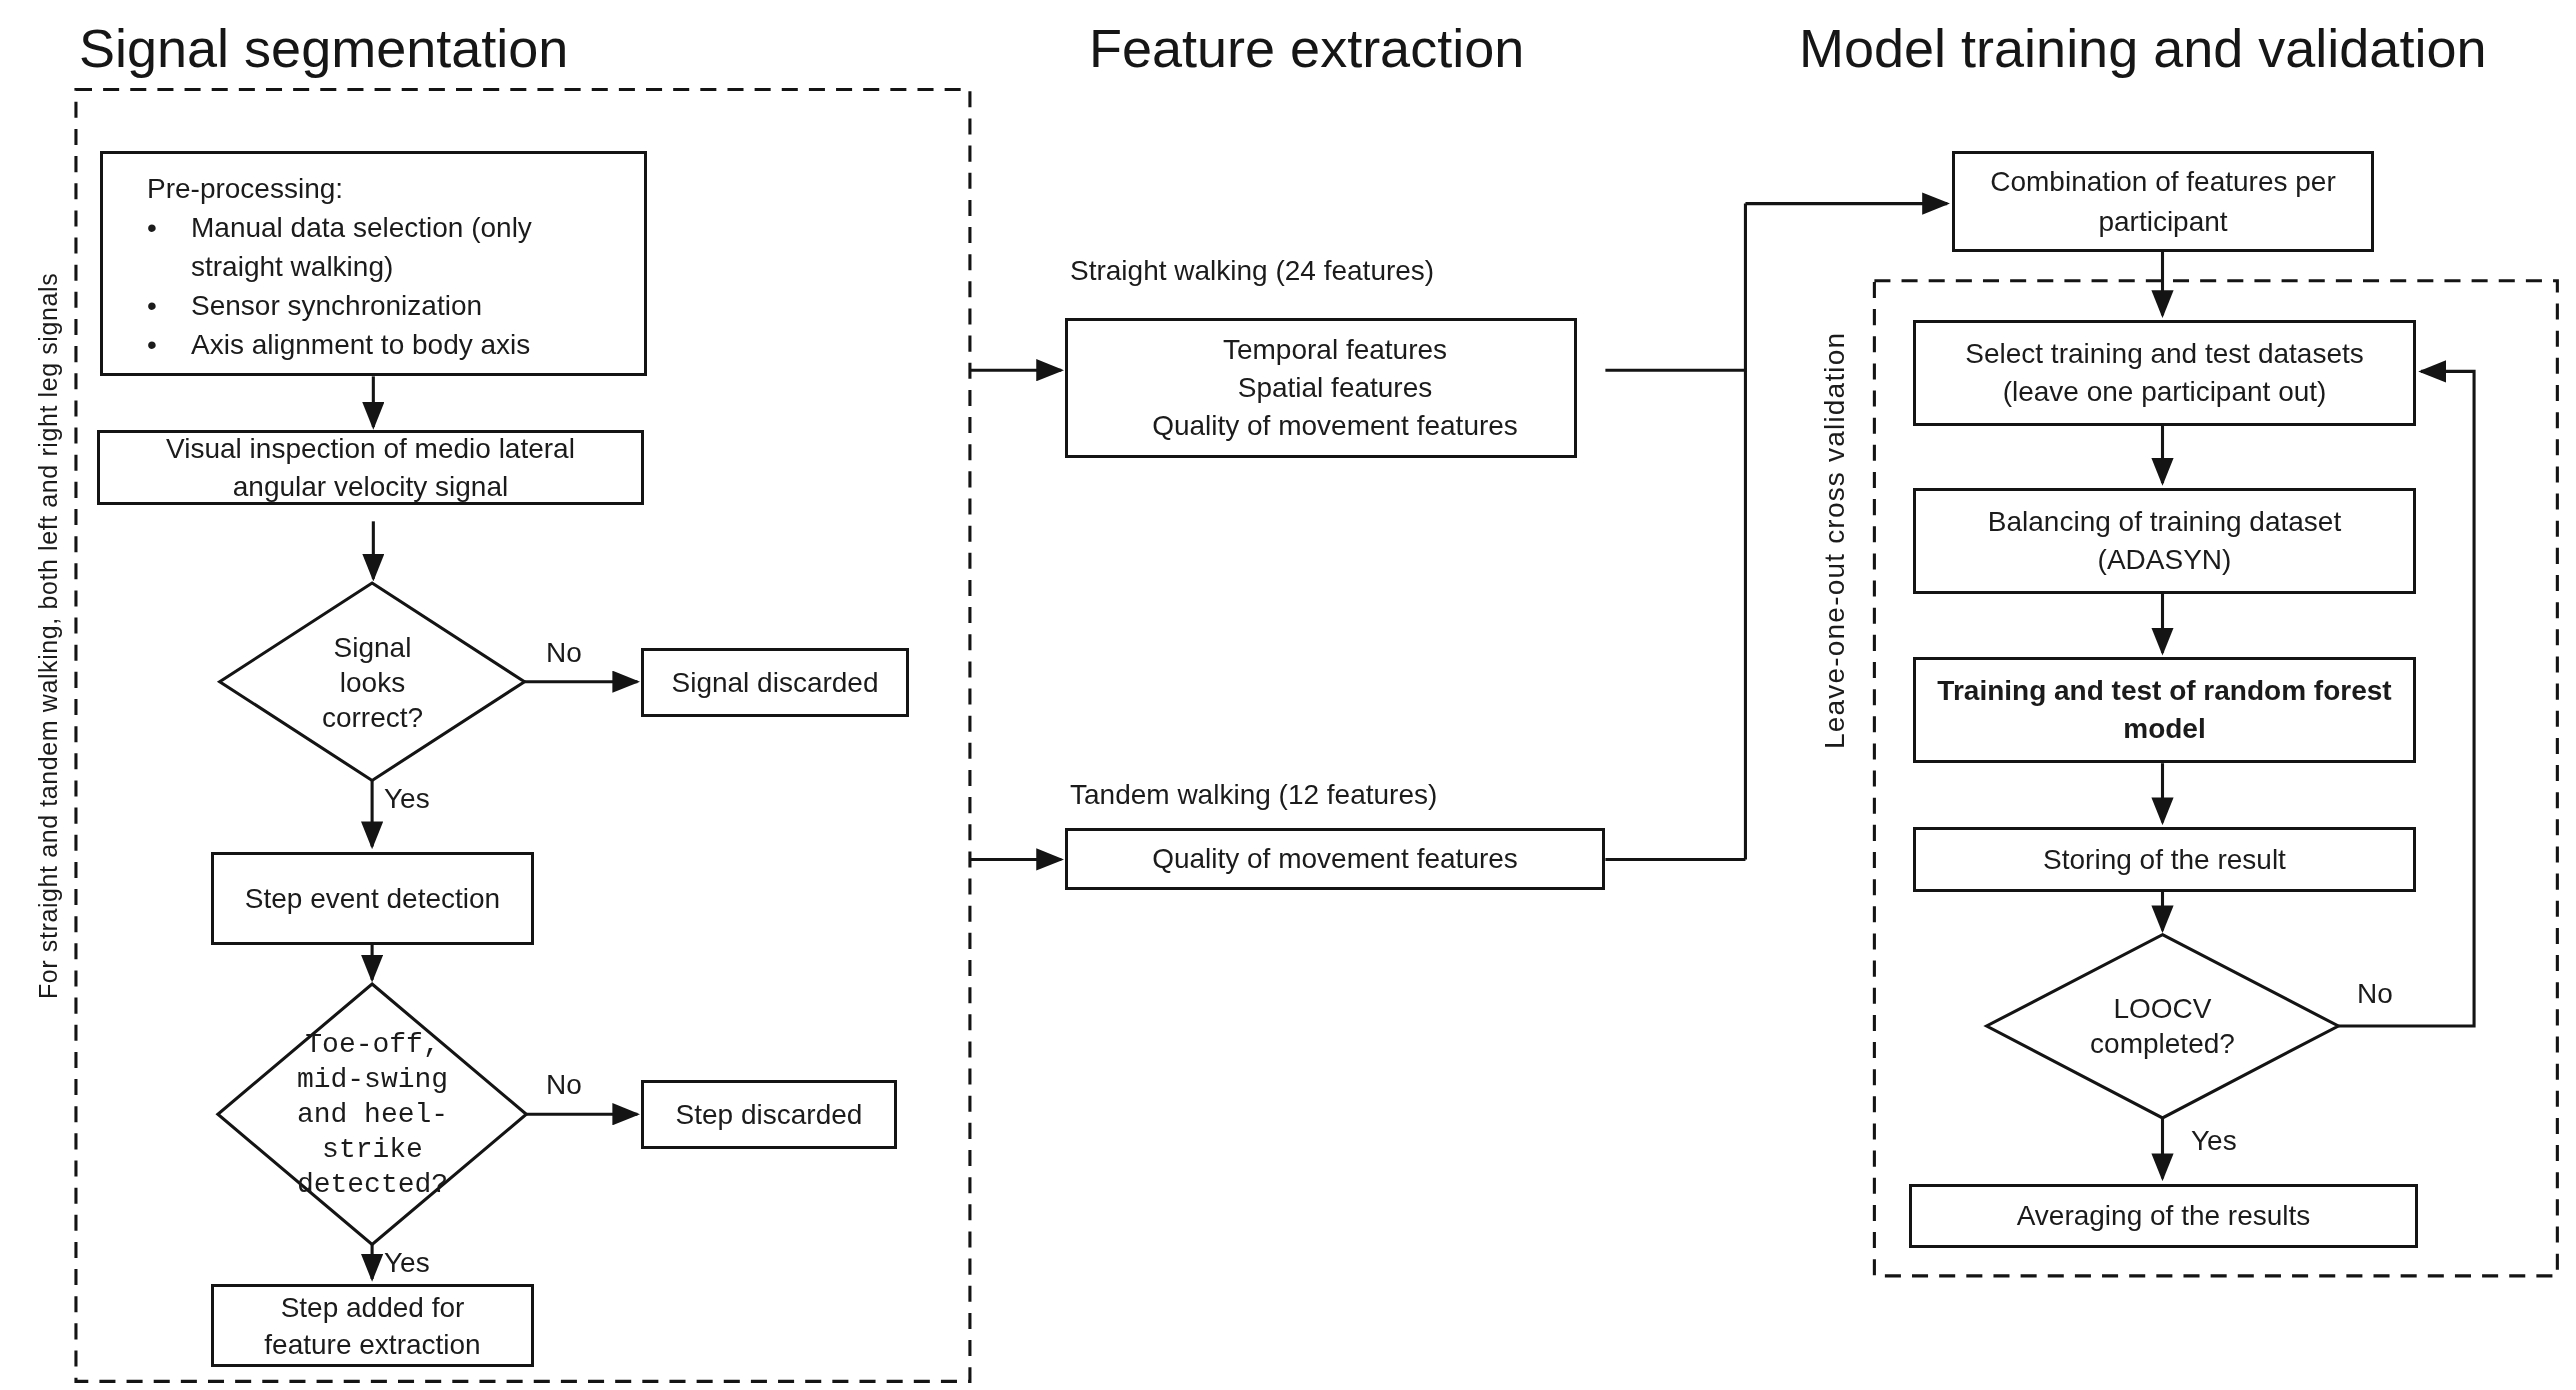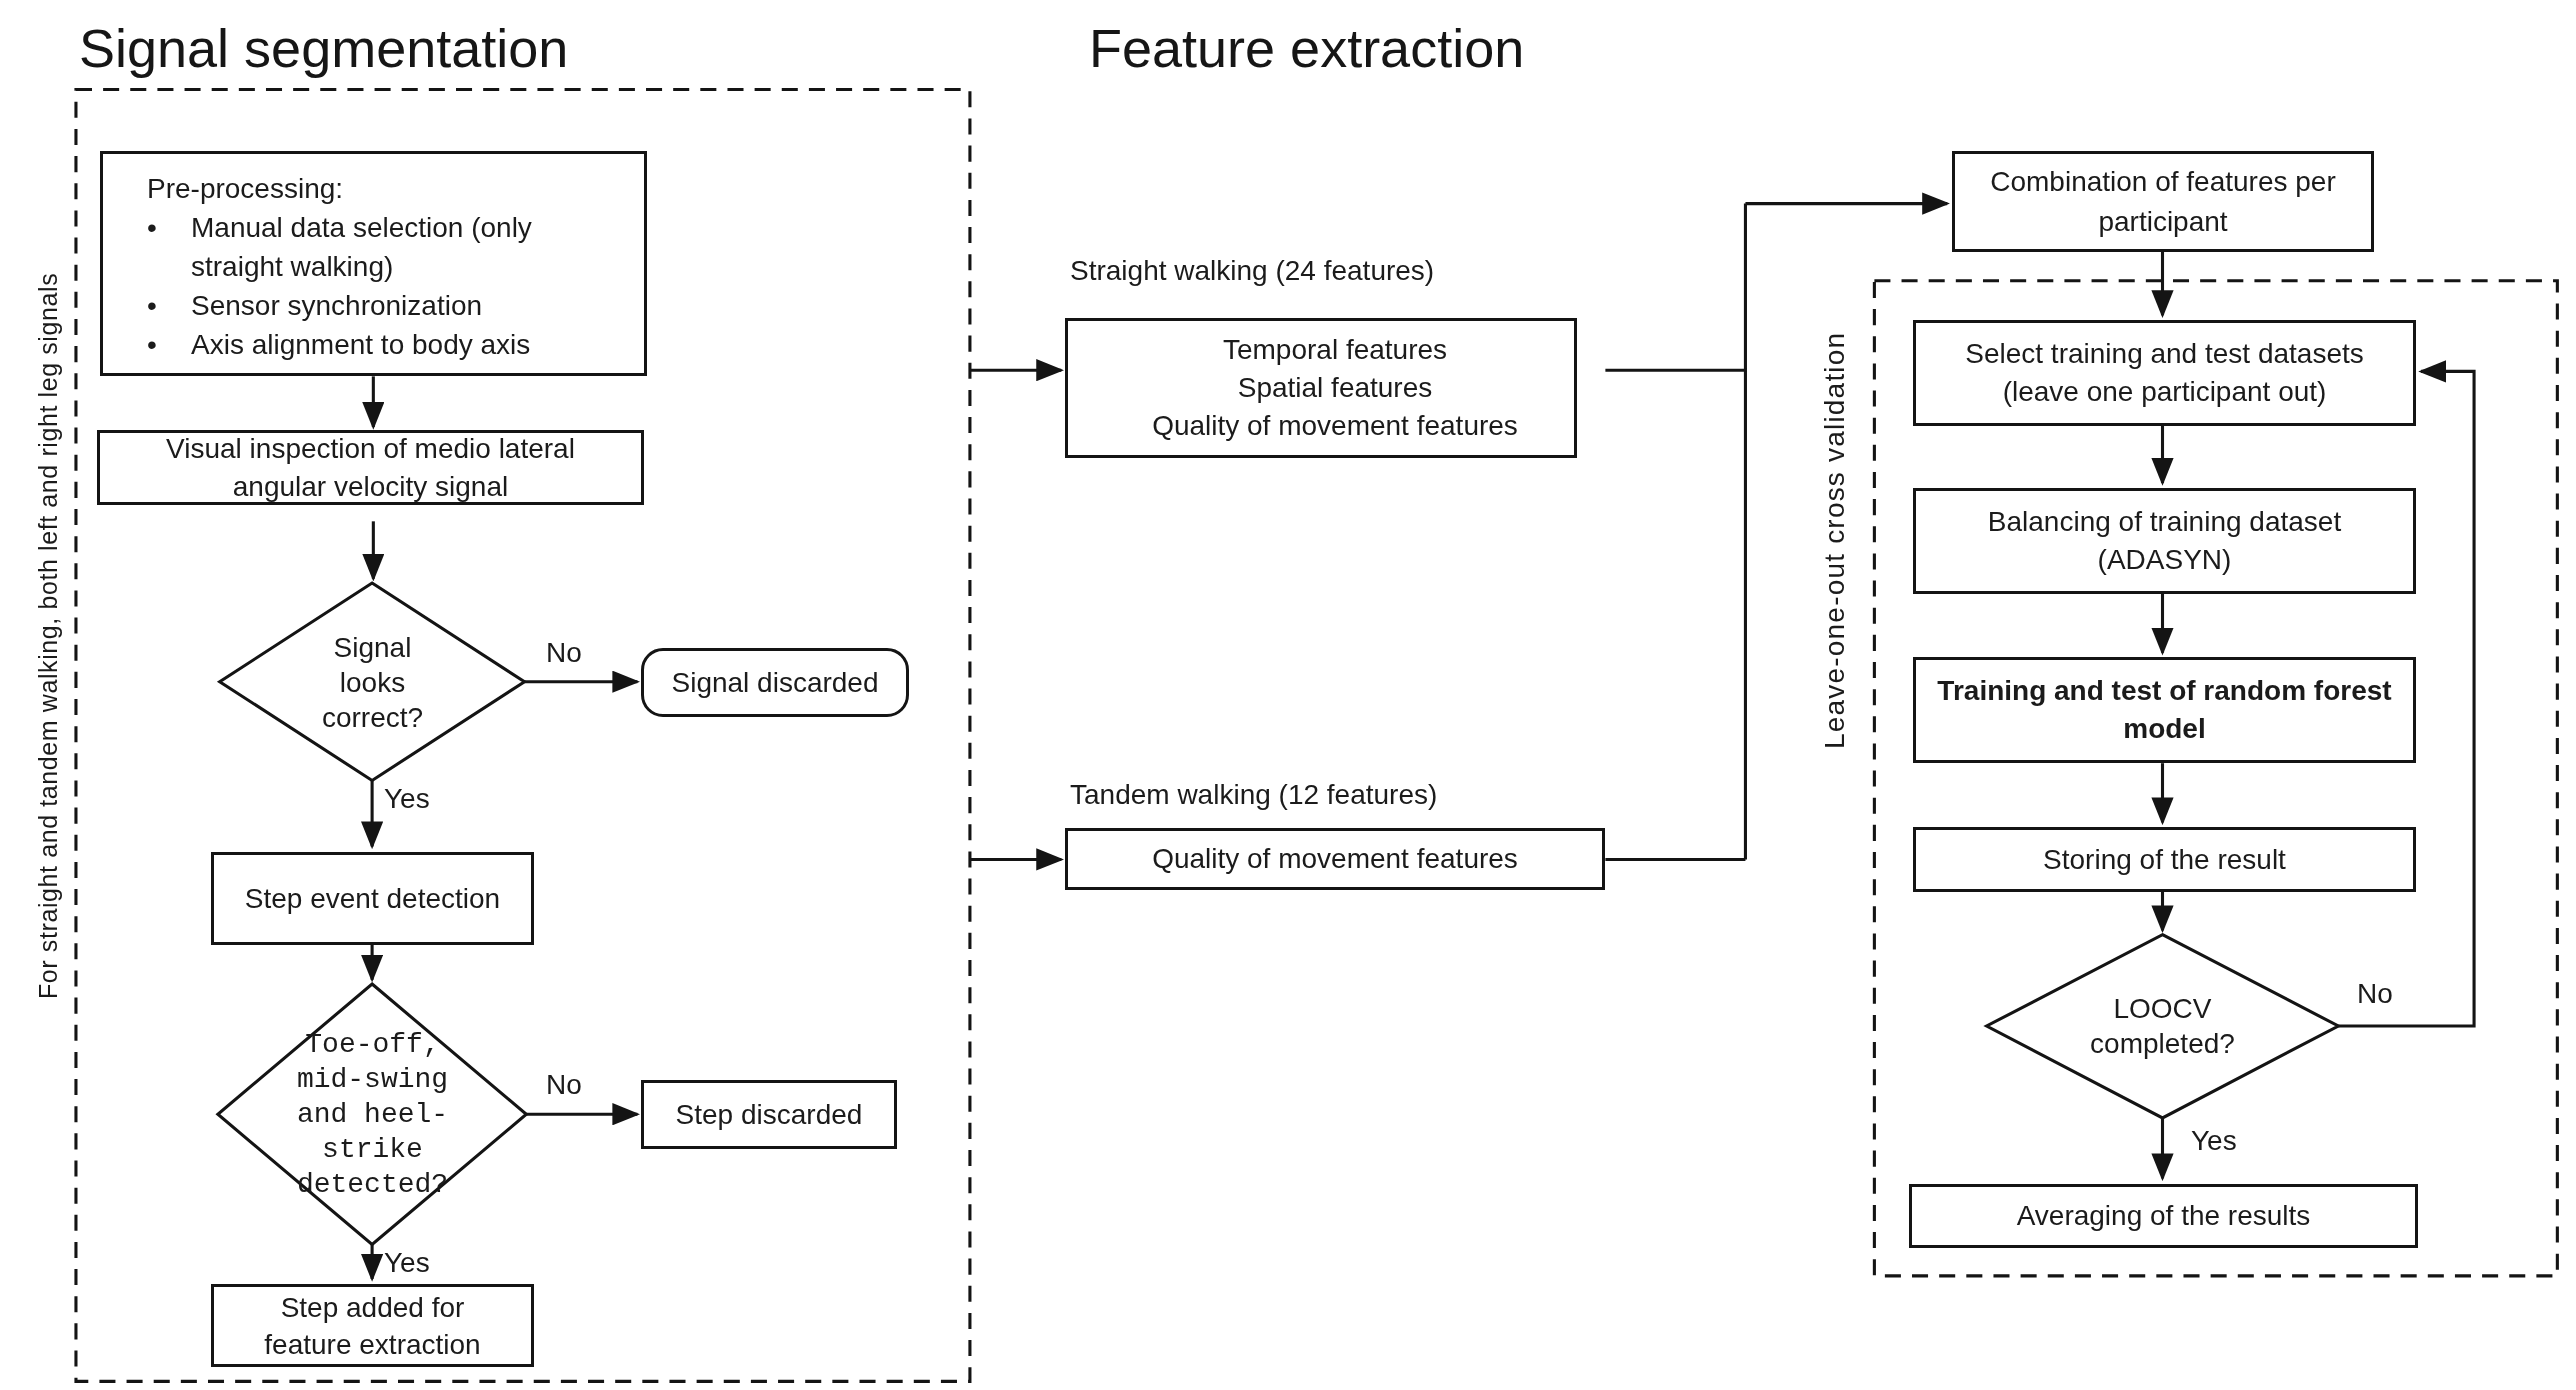--- a/index.html
+++ b/index.html
@@ -113,20 +113,21 @@
     <path d="M3485,962 V1058" stroke="#141414" stroke-width="5" fill="none" marker-end="url(#arrow)"></path>
     <path d="M3485,1237 V1333" stroke="#141414" stroke-width="5" fill="none" marker-end="url(#arrow)"></path>
     <path d="M3485,1445 V1508" stroke="#141414" stroke-width="5" fill="none" marker-end="url(#arrow)"></path>
     <polygon points="3485,1515 3770,1663 3485,1812 3200,1663" fill="none" stroke="#141414" stroke-width="5"></polygon>
     <path d="M3770,1663 H3990 V602 H3904" stroke="#141414" stroke-width="5" fill="none" marker-end="url(#arrow)"></path>
     <path d="M3485,1812 V1910" stroke="#141414" stroke-width="5" fill="none" marker-end="url(#arrow)"></path>
   </svg>
 
   <div class="title" style="left:67px;top:17.3px;">Signal segmentation</div>
   <div class="title" style="left:1077px;top:17.3px;">Feature extraction</div>
+  <div class="title" style="left:1787px;top:17.3px;">Model training and validation</div>
 
   <div class="vlab left" style="left:17.3px;top:290px;height:691px;width:38px;">For straight and tandem walking, both left and right leg signals</div>
   <div class="vlab right" style="left:1803px;top:290px;height:500px;width:39px;">Leave-one-out cross validation</div>
 
   <div class="prebox" style="left:88px;top:151px;width:547px;height:225px;">
     <div class="ln">Pre-processing:</div>
     <div class="bullet-row">
       <div class="bullet-dot">•</div>
       <div class="bullet-text">Manual data selection (only straight walking)</div>
     </div>
@@ -146,21 +147,21 @@
   </div>
 
   <div class="dtext" style="left:243px;top:625px;width:235px;height:114px;">
     <div class="ln">Signal</div>
     <div class="ln">looks</div>
     <div class="ln">correct?</div>
   </div>
   <div class="lbl" style="left:534px;top:639px;">No</div>
   <div class="lbl" style="left:372px;top:785px;">Yes</div>
 
-  <div class="box" style="left:629px;top:648px;width:268px;height:69px;border-radius:22px;">
+  <div class="box" style="left:629px;top:648px;width:268px;height:69px;">
     <div class="ln">Signal discarded</div>
   </div>
 
   <div class="box" style="left:199px;top:852px;width:323px;height:93px;">
     <div class="ln">Step event detection</div>
   </div>
 
   <div class="dtext" style="left:243px;top:1027px;width:235px;height:175px;font-family:Liberation Mono, monospace;">
     <div class="ln">Toe-off,</div>
     <div class="ln">mid-swing</div>

